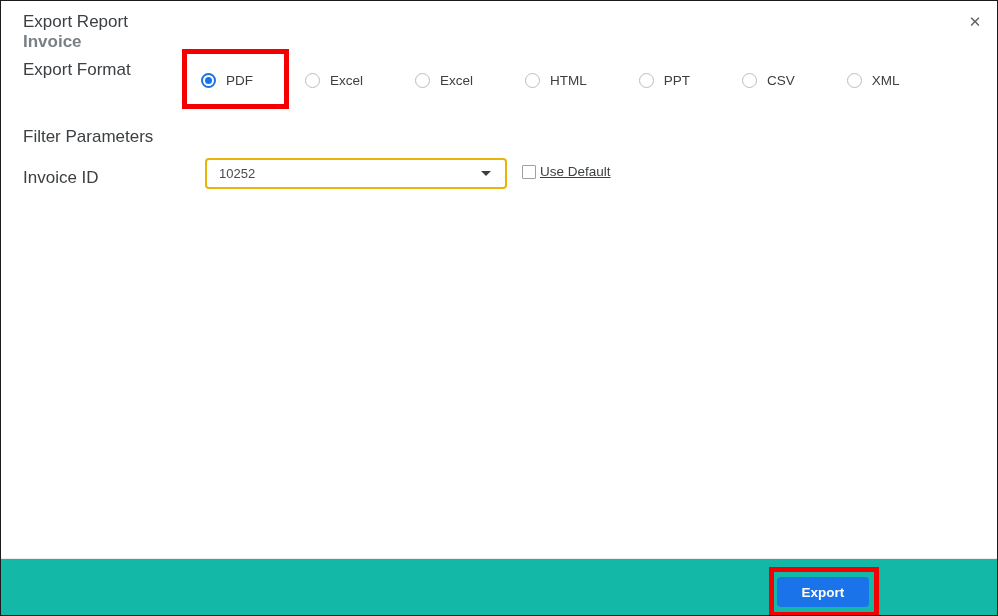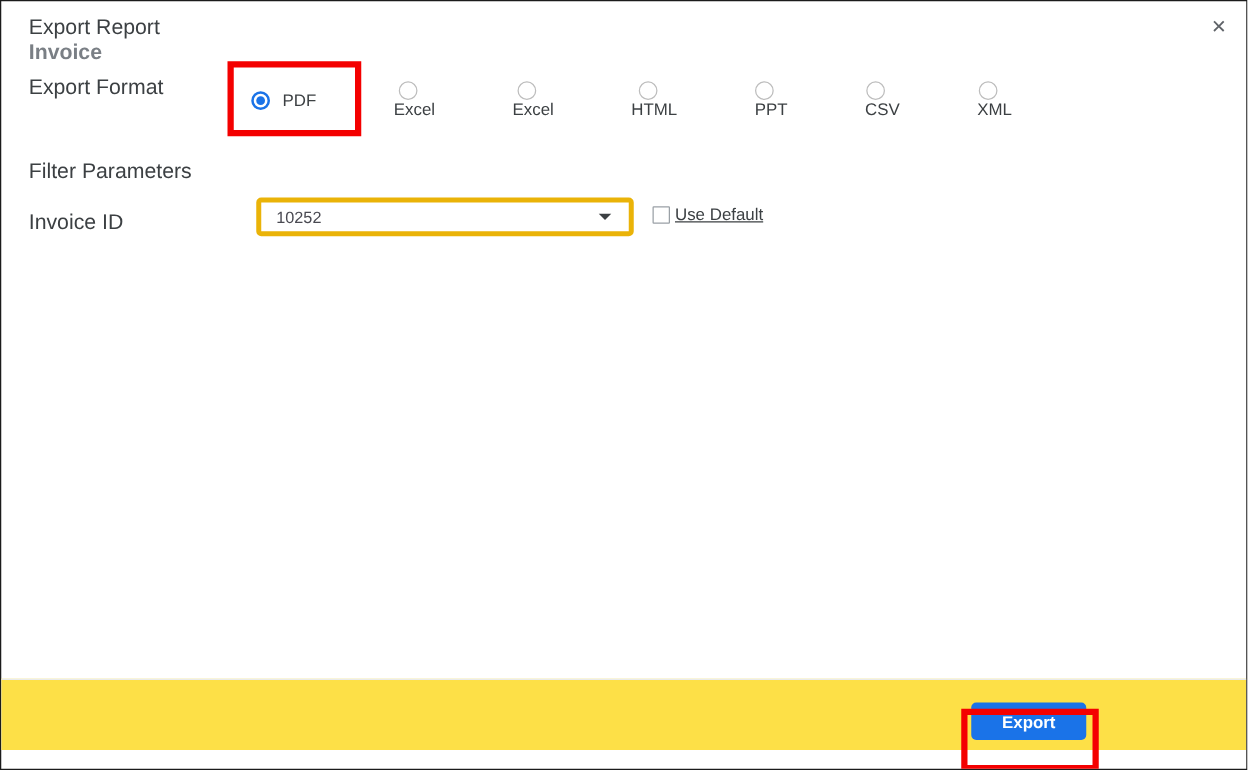--- a/index.html
+++ b/index.html
@@ -119,31 +119,31 @@
     background: #1a73e8;
   }
   .radio-item .rlabel {
     margin-left: 10px;
     font-size: 13.5px;
     color: #3c4043;
     white-space: nowrap;
   }
 
   
-  .radio-item + .radio-item { margin-left: 52px; flex-direction: column; }
+  .radio-item + .radio-item { margin-left: 52px; }
 
   
   .dropdown {
     position: absolute;
     left: 204px;
     top: 157px;
     width: 302px;
     height: 31px;
     box-sizing: border-box;
-    border: 4px solid #eab308;
+    border: 2px solid #eab308;
     border-radius: 4px;
     background: #ffffff;
     display: flex;
     align-items: center;
     cursor: pointer;
   }
   .dropdown .value {
     margin-left: 12px;
     font-size: 13px;
     color: #4a4a52;
@@ -186,24 +186,24 @@
     color: #3c4043;
     white-space: nowrap;
     text-decoration: underline;
   }
 
   
   .footer {
     position: absolute;
     left: 0;
     right: 0;
-    bottom: 15px;
+    bottom: 0;
     height: 56px;
     border-top: 1px solid #e8eaed;
-    background: #fde047;
+    background: #14b8a6;
   }
   .btn {
     position: absolute;
     box-sizing: border-box;
     border: none;
     border-radius: 4px;
     font-family: "Liberation Sans", sans-serif;
     font-size: 13.5px;
     cursor: pointer;
     padding: 0;

